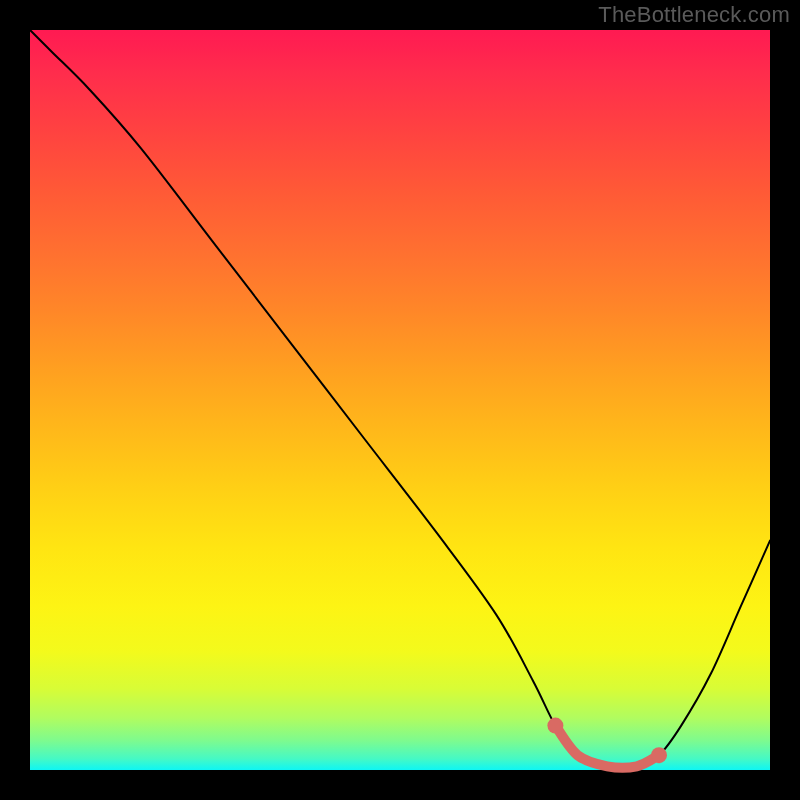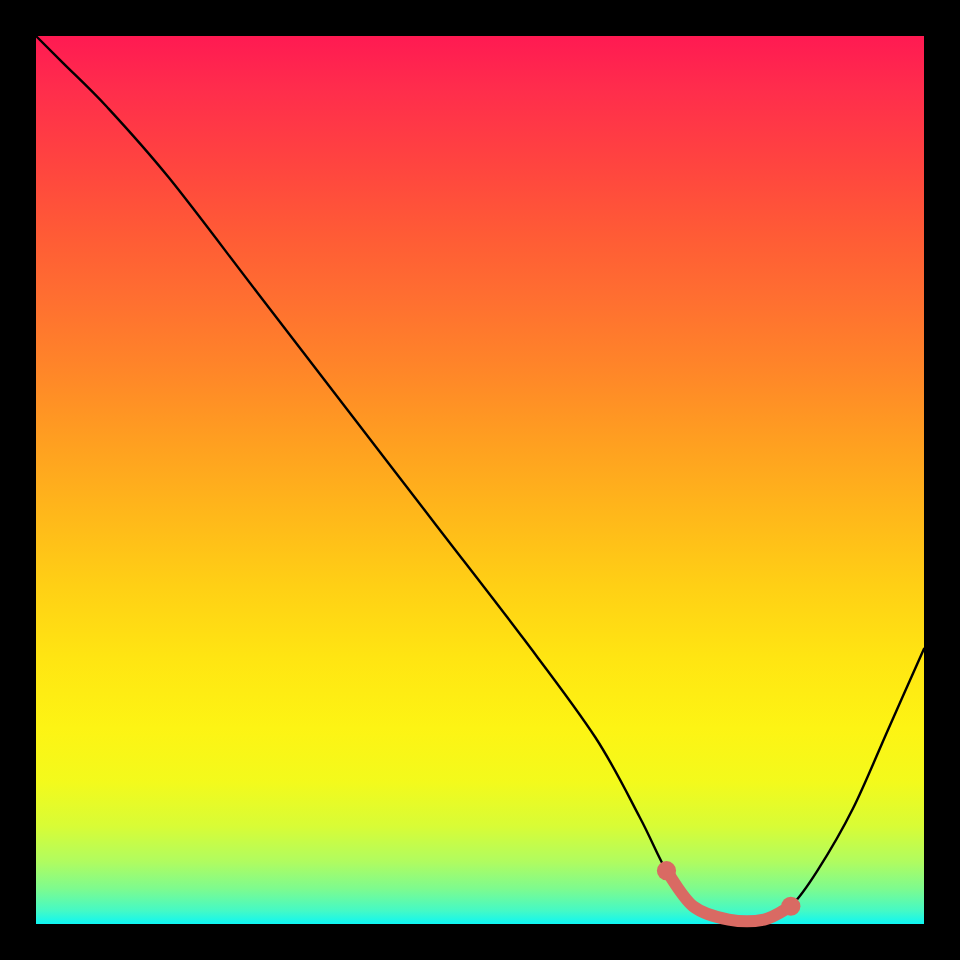--- a/index.html
+++ b/index.html
@@ -59,20 +59,21 @@
     top: 0;
     width: 740px;
     height: 740px;
     overflow: visible;
   }
 </style>
 </head>
 <body>
 
 <div class="frame">
+  <div class="watermark">TheBottleneck.com</div>
 
   <div class="plot">
     <svg class="curves" viewBox="0 0 740 740" preserveAspectRatio="none">
       <path id="main-curve" fill="none" stroke-width="2" stroke-linecap="round" stroke-linejoin="round" d="M 0 0 C 3.70 3.70, 12.33 12.33, 22.20 22.20 C 32.07 32.07, 44.40 43.17, 59.20 59.20 C 74.00 75.23, 90.03 92.50, 111.00 118.40 C 131.97 144.30, 160.33 182.53, 185.00 214.60 C 209.67 246.67, 234.33 278.73, 259.00 310.80 C 283.67 342.87, 308.33 374.93, 333.00 407.00 C 357.67 439.07, 384.80 473.60, 407.00 503.20 C 429.20 532.80, 450.17 559.93, 466.20 584.60 C 482.23 609.27, 493.33 632.70, 503.20 651.20 C 513.07 669.70, 518.00 683.27, 525.40 695.60 C 532.80 707.93, 538.97 718.42, 547.60 725.20 C 556.23 731.98, 567.33 734.45, 577.20 736.30 C 587.07 738.15, 598.17 738.15, 606.80 736.30 C 615.43 734.45, 621.60 731.98, 629.00 725.20 C 636.40 718.42, 642.57 709.17, 651.20 695.60 C 659.83 682.03, 670.93 663.53, 680.80 643.80 C 690.67 624.07, 700.53 599.40, 710.40 577.20 C 720.27 555.00, 735.07 521.70, 740.00 510.60" stroke="#000000"></path>
       <path id="highlight-curve" fill="none" stroke-width="10" stroke-linecap="round" stroke-linejoin="round" d="M 525.4 695.6 C 529.10 700.53, 538.97 718.42, 547.60 725.20 C 556.23 731.98, 567.33 734.45, 577.20 736.30 C 587.07 738.15, 598.17 738.15, 606.80 736.30 C 615.43 734.45, 625.30 727.05, 629.00 725.20" stroke="#d96a63"></path>
       <circle id="hl-dot-a" r="8" cx="525.4" cy="695.6" fill="#d96a63"></circle>
       <circle id="hl-dot-b" r="8" cx="629" cy="725.2" fill="#d96a63"></circle>
     </svg>
   </div>
 </div>

